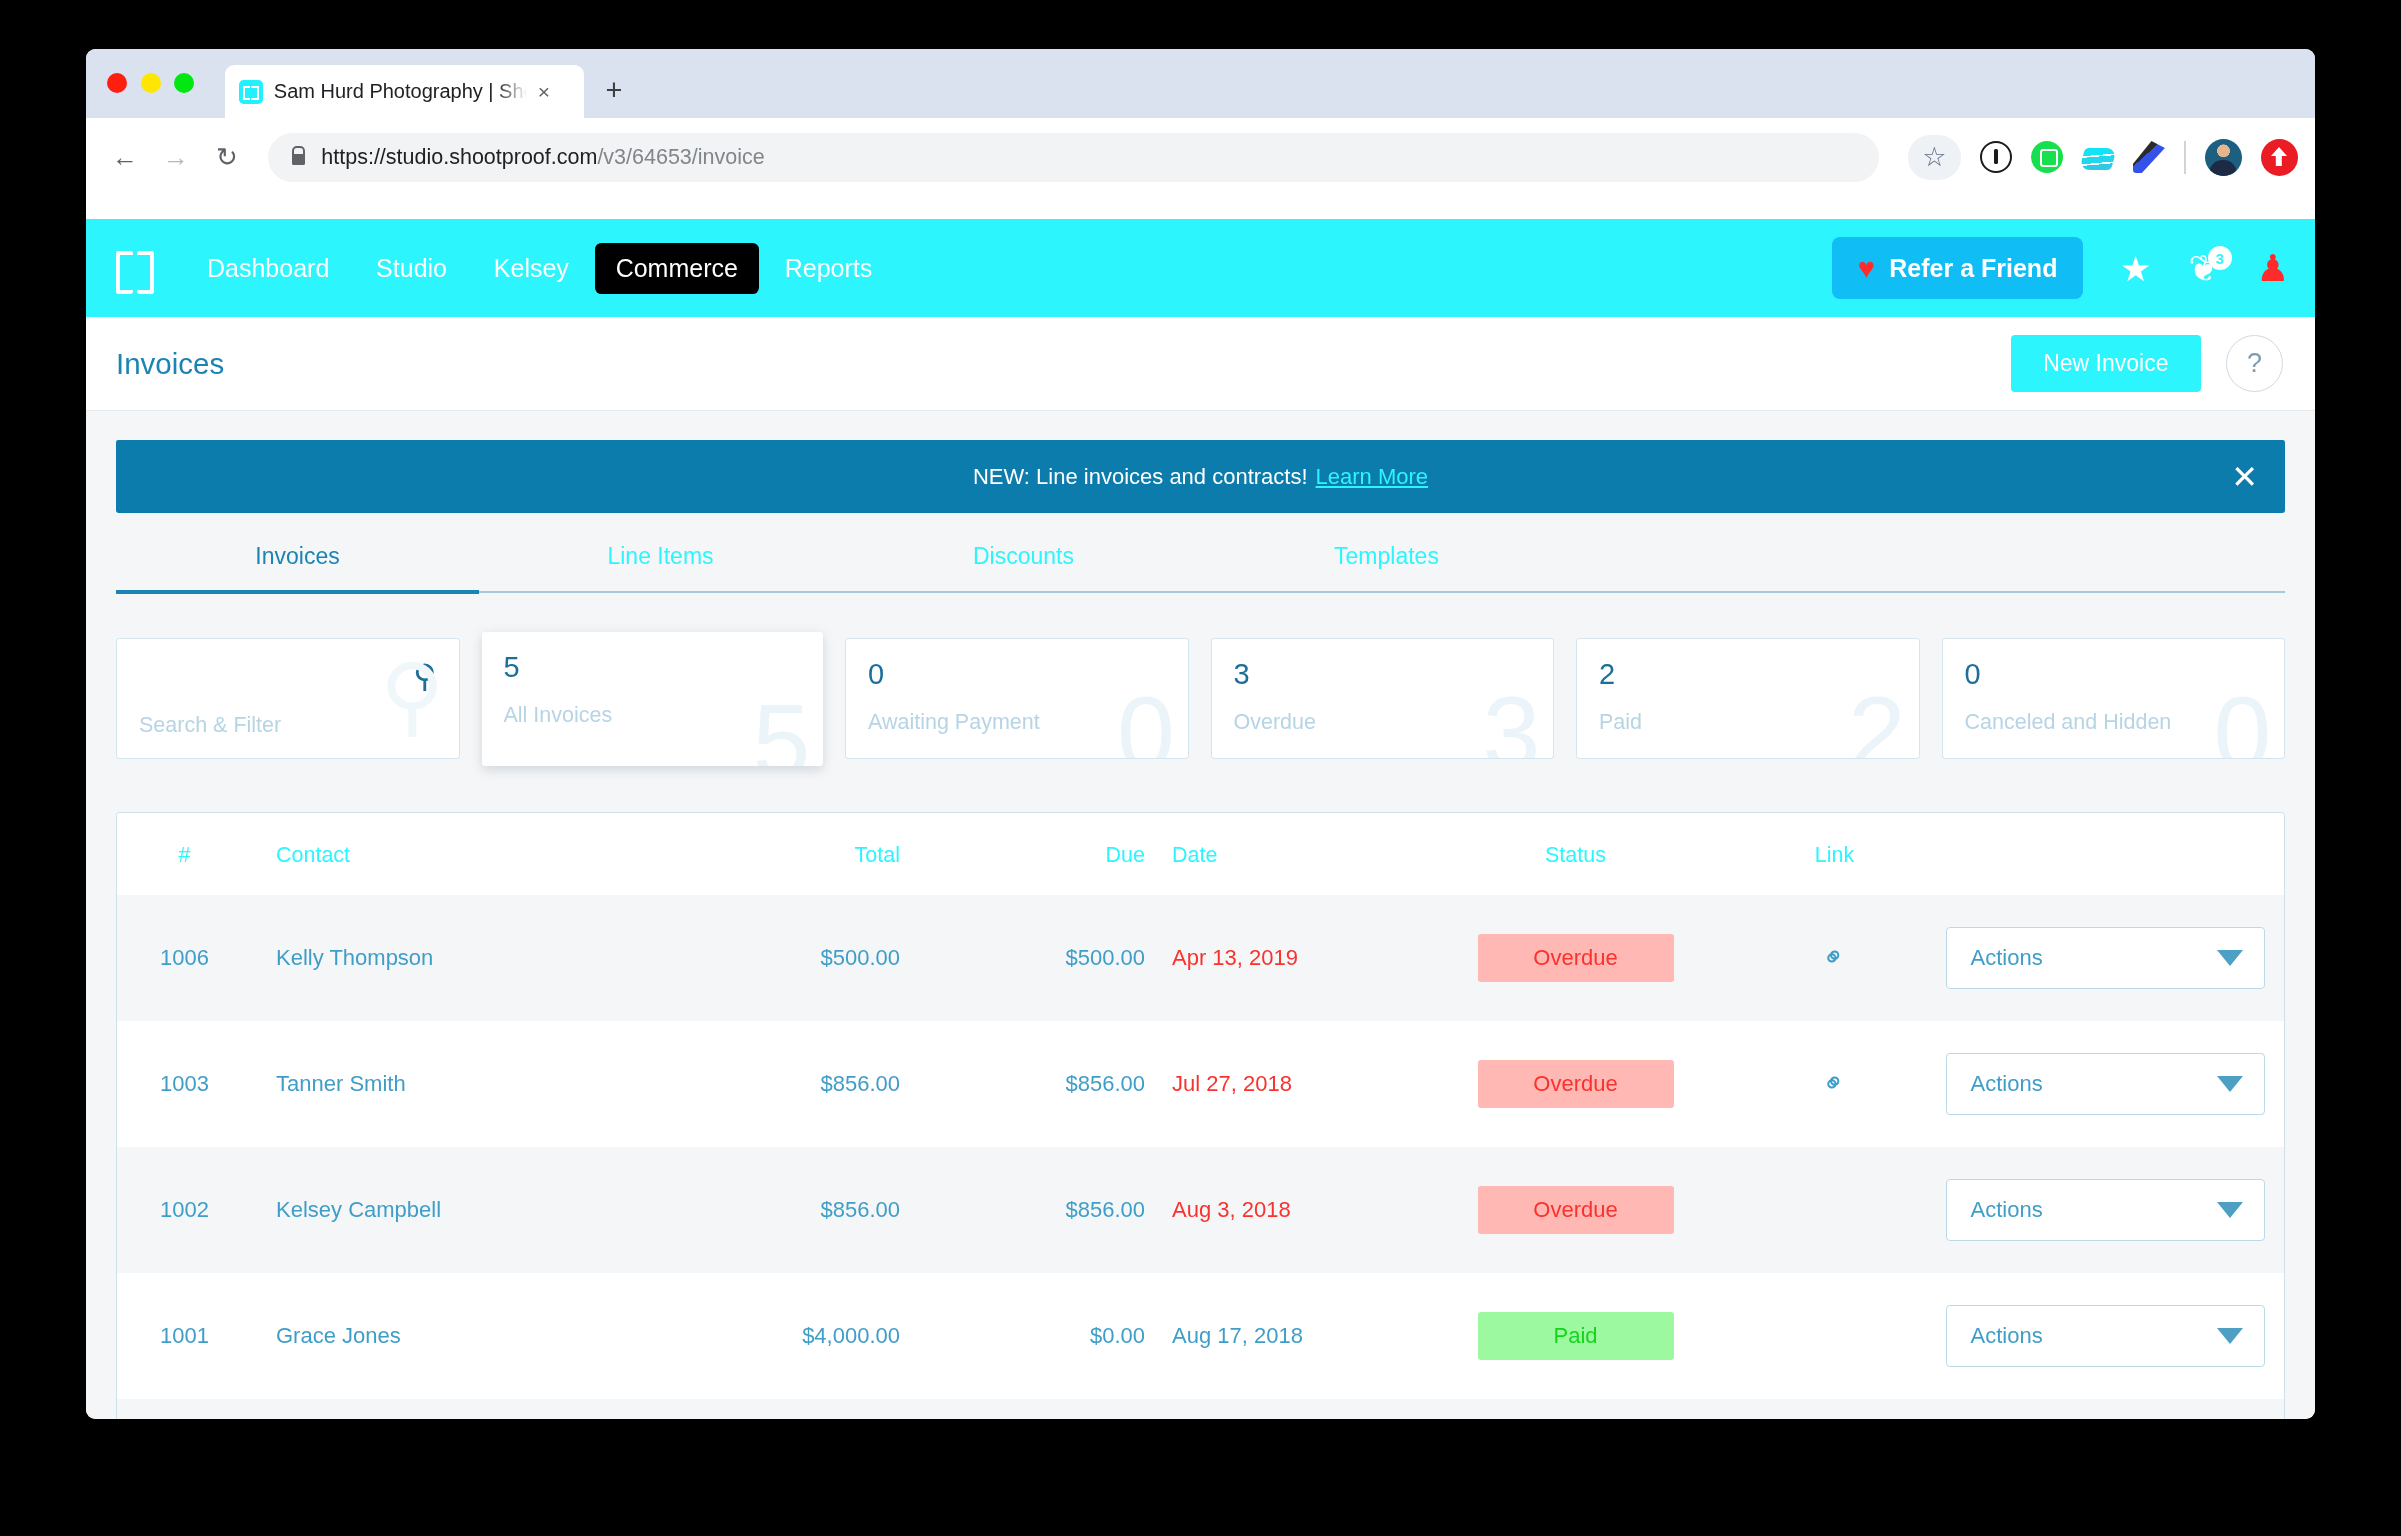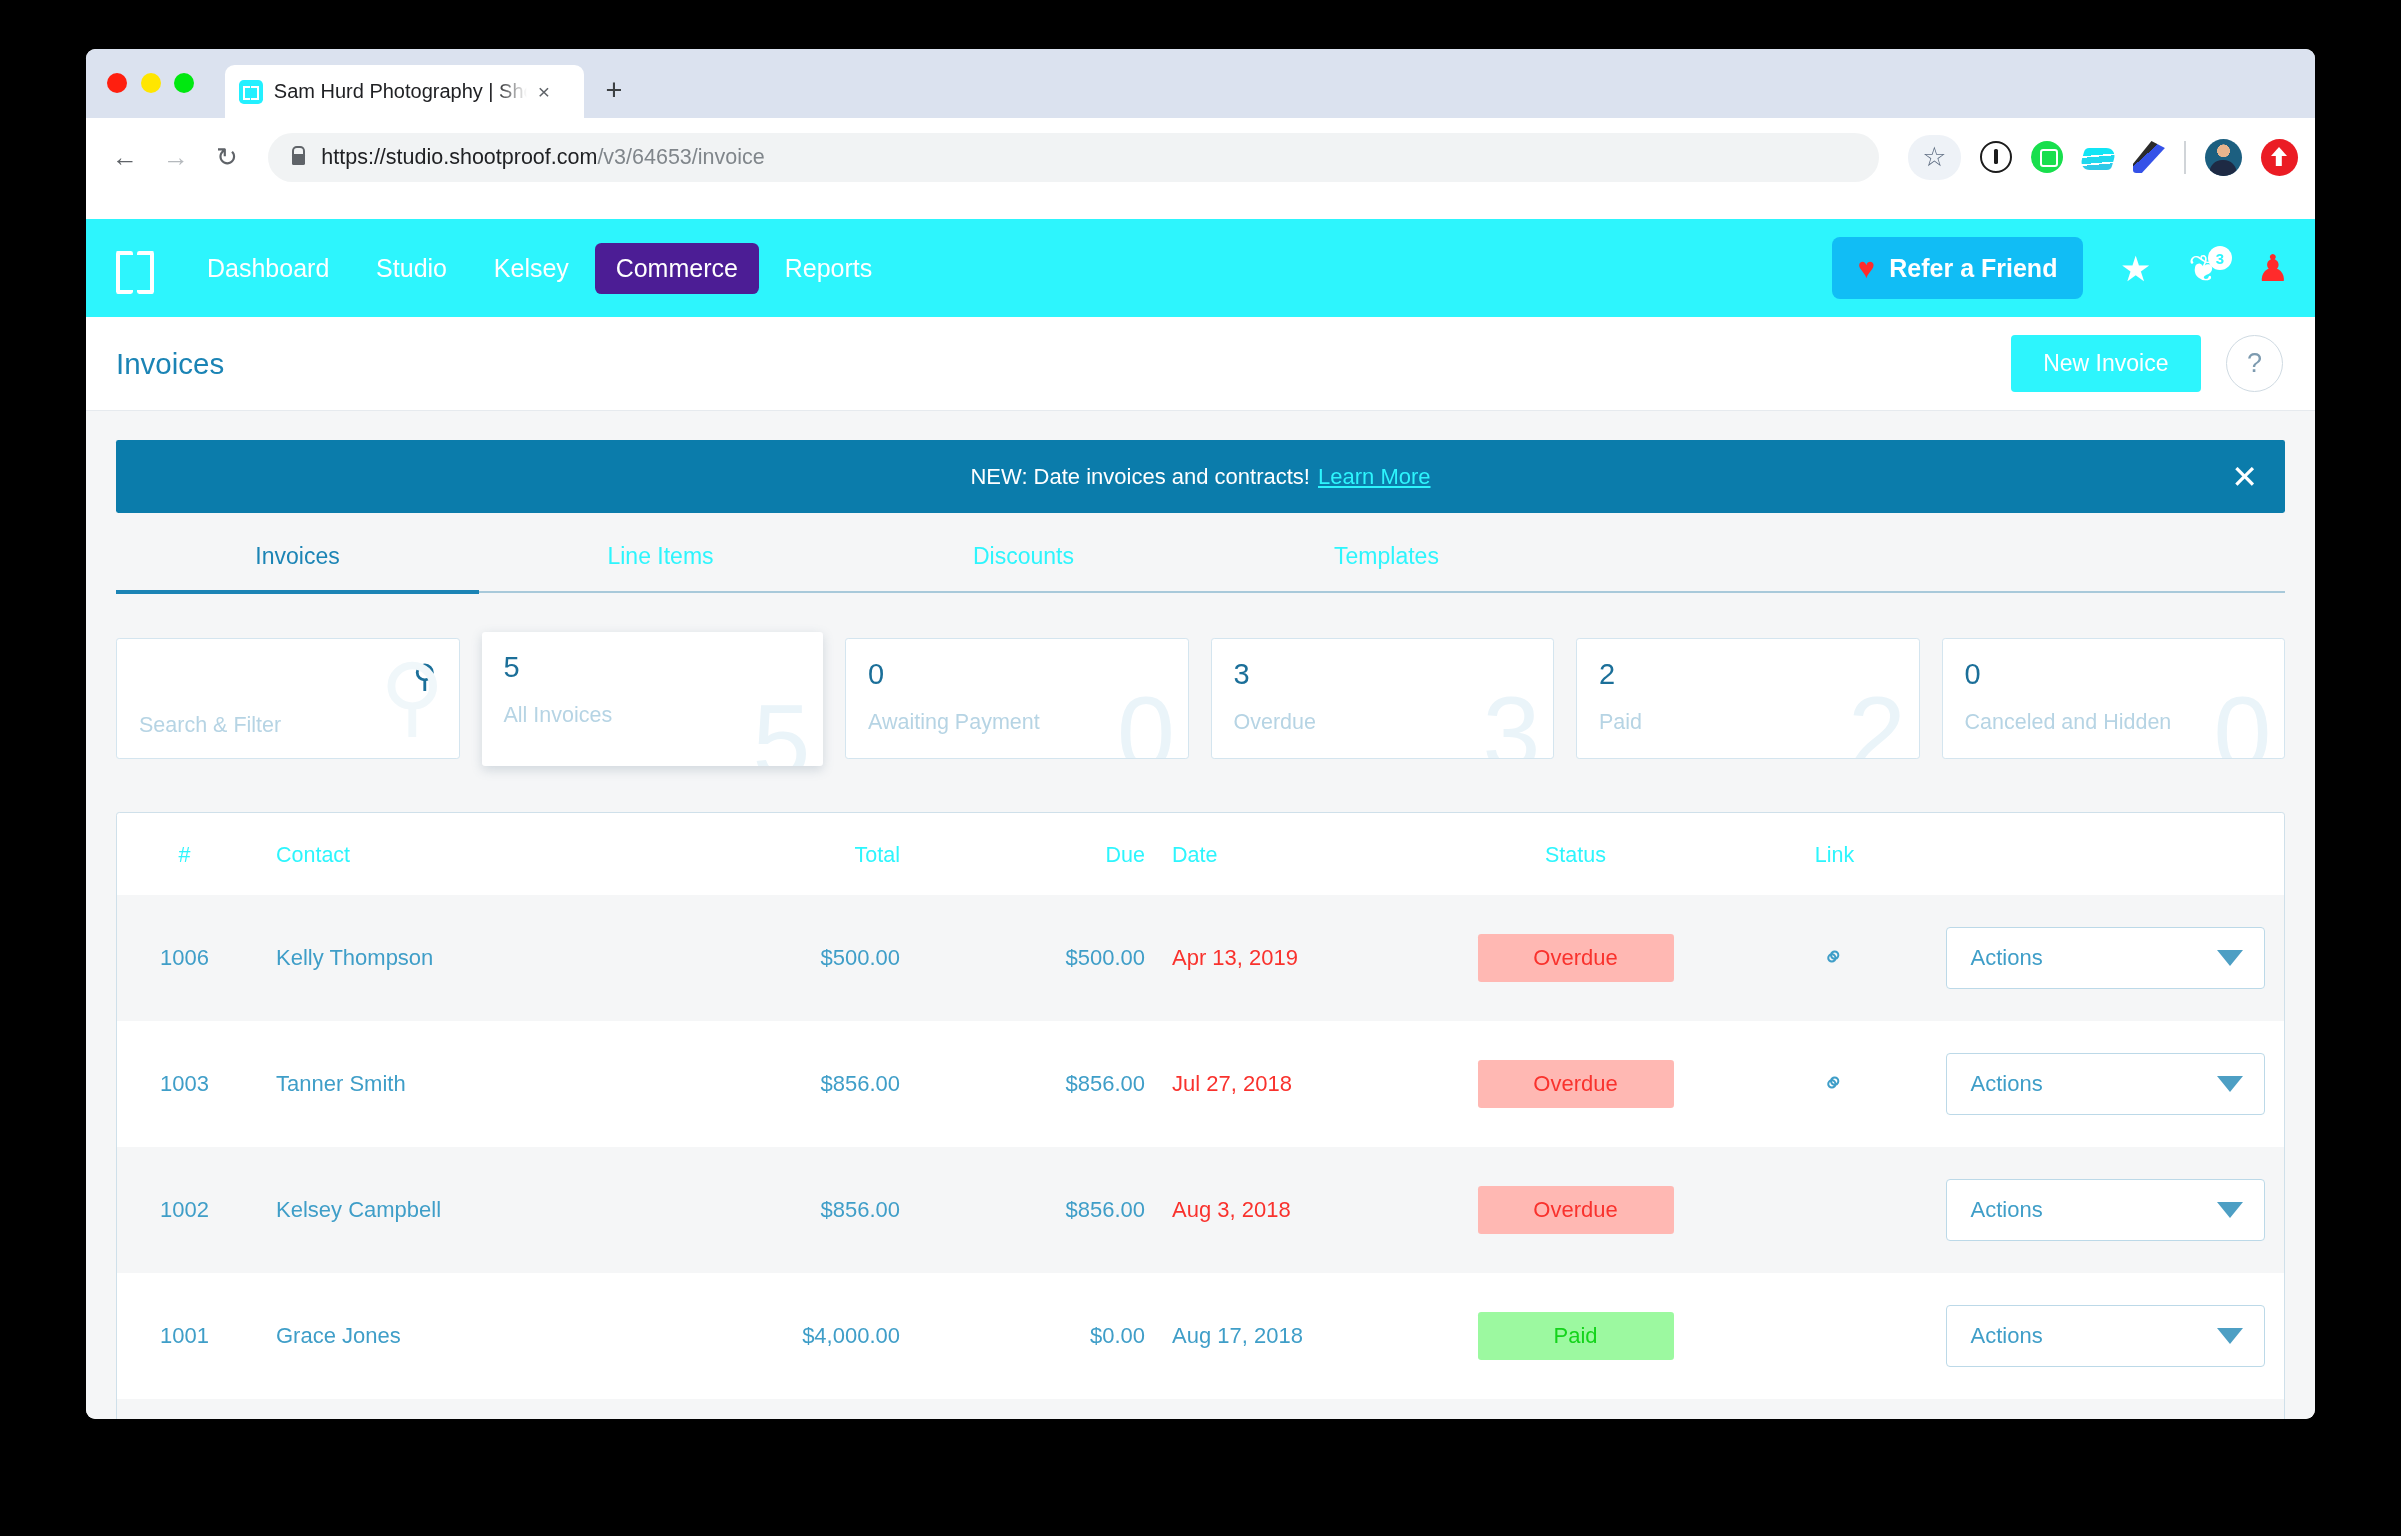--- a/index.html
+++ b/index.html
@@ -261,21 +261,21 @@
 
   .nav-links { display: flex; align-items: center; gap: 4.8px; }
   .nav-link {
     font-size: 25px;
     color: #ffffff;
     padding: 11px 21px;
     border-radius: 6.4px;
     cursor: pointer;
     white-space: nowrap;
   }
-  .nav-link.active { background: #4c1d95; }
+  .nav-link.active { background: #000000; }
 
   .nav-right { margin-left: auto; display: flex; align-items: center; gap: 37px; }
   .refer-btn {
     background: #11bdf5;
     border-radius: 8px;
     height: 62px;
     display: flex;
     align-items: center;
     gap: 14.3px;
     padding: 0 25.5px;
@@ -600,21 +600,21 @@
     <span class="page-title">Invoices</span>
     <div class="header-right">
       <button class="new-invoice-btn">New Invoice</button>
       <span class="help-btn">?</span>
     </div>
   </div>
 
   <div class="content">
 
     <div class="banner">
-      <span class="banner-text">NEW: Date invoices and contracts!</span>
+      <span class="banner-text">NEW: Line invoices and contracts!</span>
       <span class="banner-link">Learn More</span>
       <span class="banner-close">✕</span>
     </div>
 
     <div class="tabs">
       <div class="tab-item active">Invoices</div>
       <div class="tab-item">Line Items</div>
       <div class="tab-item">Discounts</div>
       <div class="tab-item">Templates</div>
     </div>

